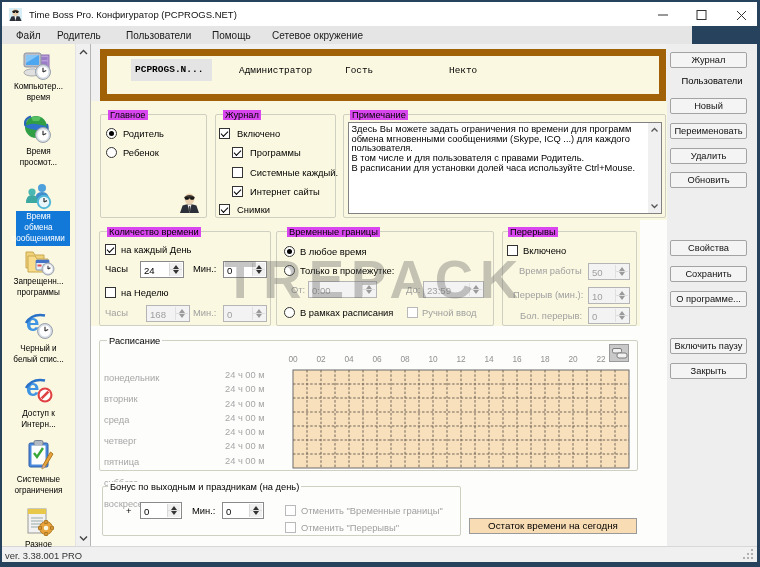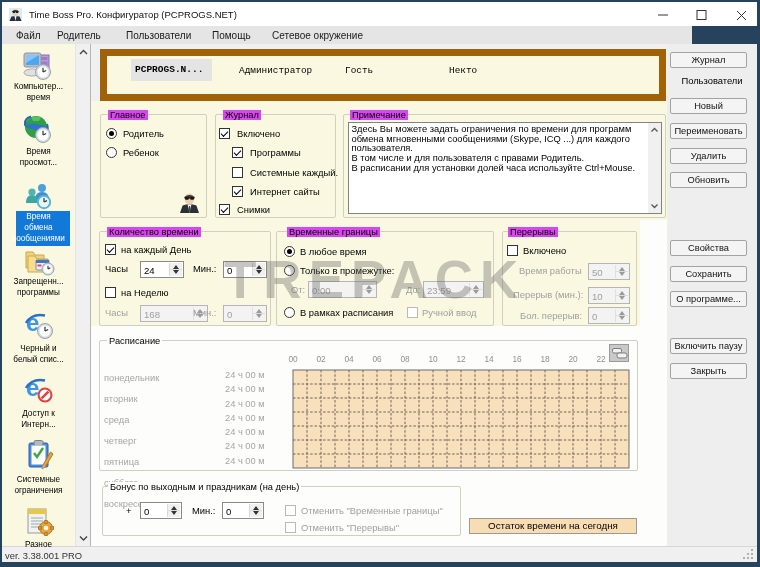--- a/index.html
+++ b/index.html
@@ -185,21 +185,21 @@
     <div class="spin" style="left:123px;top:29px;width:44px">
         <div class="val">0</div>
         <div class="arrows">
           <div class="up"></div>
           <div class="dn"></div>
         </div>
       </div>
     <div class="cb" style="left:5px;top:55px"></div>
     <div class="lbl" style="left:21px;top:56px">на Неделю</div>
     <div class="lbl dis-t" style="left:5px;top:76px">Часы</div>
-    <div class="spin dis" style="left:40px;top:73px;width:68px">
+    <div class="spin dis" style="left:46px;top:73px;width:44px">
         <div class="val">168</div>
         <div class="arrows">
           <div class="up"></div>
           <div class="dn"></div>
         </div>
       </div>
     <div class="lbl dis-t" style="left:93px;top:76px">Мин.:</div>
     <div class="spin dis" style="left:123px;top:73px;width:44px">
         <div class="val">0</div>
         <div class="arrows">

